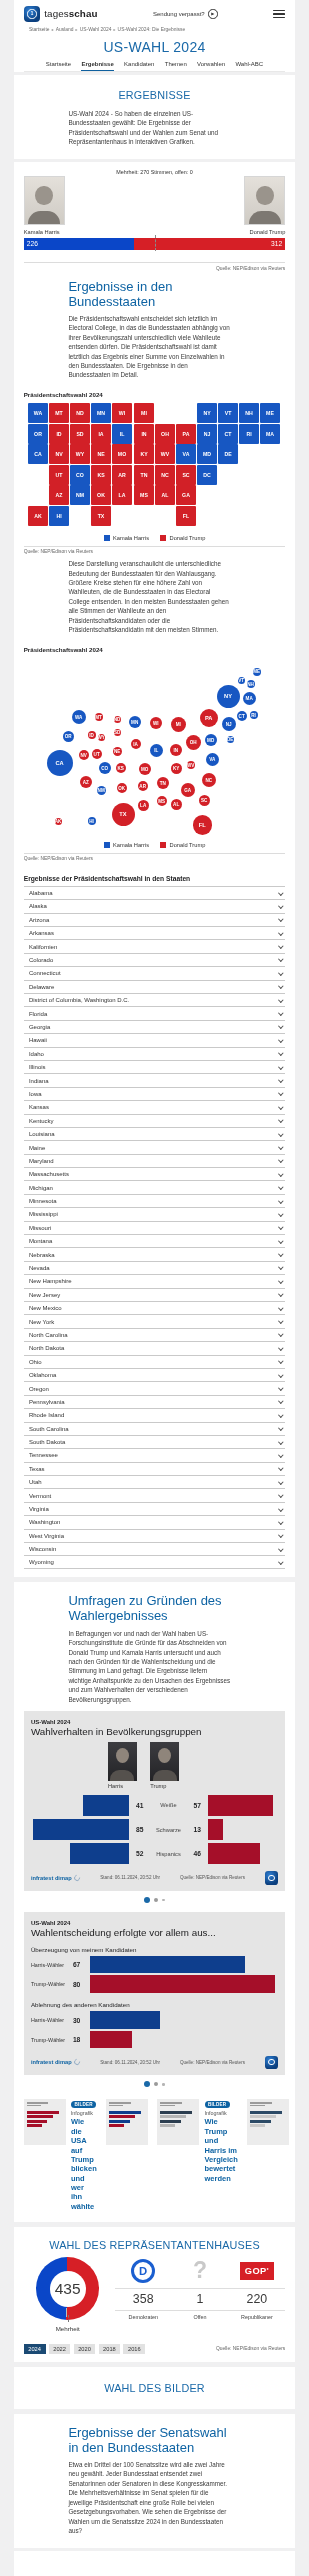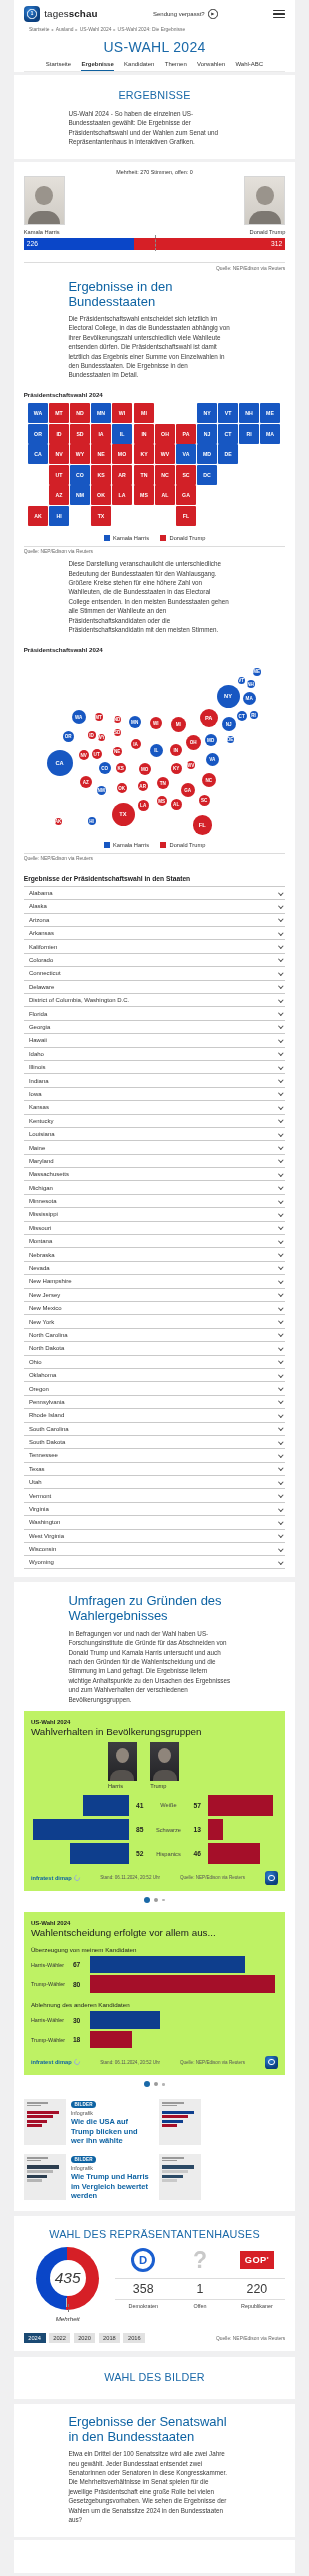--- a/index.html
+++ b/index.html
@@ -80,21 +80,21 @@
   
   .acc-head { font-size:6.7px; font-weight:700; color:#1d1d1f; padding:8.2px 9.3px 4.1px; }
   .acc-row { display:flex; align-items:center; justify-content:space-between;
     height:13.4px; margin:0 9.3px; border-top:0.5px solid #c9c9c9; cursor:pointer; }
   .acc-row:last-child { border-bottom:0.5px solid #c9c9c9; }
   .acc-label { font-size:6px; color:#333; padding-left:5.2px; }
   .chev { width:3.6px; height:3.6px; border-right:0.8px solid #555; border-bottom:0.8px solid #555;
     transform:rotate(45deg); margin-right:3.1px; margin-top:-1.5px; }
 
   
-  .panel { background:#bef264; margin:7.2px 9.3px 0; padding:7.2px 7.2px 6.2px; }
+  .panel { background:#e5e5e5; margin:7.2px 9.3px 0; padding:7.2px 7.2px 6.2px; }
   .kicker { font-size:6px; font-weight:700; color:#1d1d1f; }
   .panel-title { font-size:9.8px; color:#1d1d1f; margin-top:1px; }
   .demo-photos { display:flex; gap:13.4px; margin:5.2px 0 0 77px; }
   .demo-photo-box { text-align:left; }
   .demo-photo { width:29px; height:39px; background:linear-gradient(#3c3c40,#232326); position:relative; overflow:hidden; }
   .demo-photo::before { content:""; position:absolute; left:50%; top:6.2px; width:13.4px; height:15.5px; margin-left:-6.7px; border-radius:50%; background:#8f857b; }
   .demo-photo::after { content:""; position:absolute; left:50%; bottom:-5.2px; width:24px; height:15.5px; margin-left:-12px; border-radius:9.3px 9.3px 0 0; background:#55514d; }
   .demo-photo-label { font-size:5.7px; color:#333; margin-top:2.1px; }
   .demo-rows { margin-top:6.2px; display:flex; flex-direction:column; gap:3.6px; }
   .demo-row { display:grid; grid-template-columns:98px 21.6px 36px 21.6px 1fr; align-items:center; height:20.6px; }
@@ -117,35 +117,35 @@
   .dot.d3 { width:2.6px; height:2.6px; background:#b5b5b5; }
 
   
   .dec-group-label { font-size:6.2px; color:#1d1d1f; margin:8.2px 0 3.1px; }
   .dec-row { display:grid; grid-template-columns:42px 17.5px 1fr; align-items:center; height:17.5px; margin-bottom:2.1px; }
   .dec-label { font-size:5.4px; color:#333; }
   .dec-val { font-size:6.7px; font-weight:700; color:#1d1d1f; }
   .dec-bar { height:17.5px; }
 
   
-  .teaser-grid { display:grid; grid-template-columns:1fr 1fr; gap:8.2px 9.3px; padding:9.3px 9.3px 10.3px; }
+  .teaser-grid { display:grid; grid-template-columns:1fr 1fr 1fr 1fr; gap:8.2px 9.3px; padding:9.3px 9.3px 10.3px; }
   .teaser { display:flex; gap:5.2px; cursor:pointer; }
   .thumb { width:42px; height:46px; background:#ececec; flex:none; padding:3.6px 3.1px; }
   .thumb .t-k { height:1.5px; width:60%; background:#9a9a9a; margin-bottom:1px; }
   .thumb .t-bars { margin-top:4.1px; display:flex; flex-direction:column; gap:1.5px; }
   .thumb .t-bars div { height:3.1px; }
   .teaser-body { flex:1; }
   .badge { display:inline-block; background:#0e63a3; color:#fff; font-size:4.6px; font-weight:700;
     padding:1px 3.6px; border-radius:4.1px; letter-spacing:0.2px; }
   .kind { font-size:5.4px; color:#555; margin:2.6px 0 1px; }
   .teaser-title { font-size:7.5px; font-weight:700; color:#0e63a3; line-height:1.25; }
 
   
   .house-row { display:flex; align-items:flex-start; padding:6.2px 9.3px 0; }
-  .donut-box { width:88px; text-align:center;font-style:italic; }
+  .donut-box { width:88px; text-align:center; }
   .donut { width:63px; height:63px; border-radius:50%; margin:0 auto; position:relative;
     background:conic-gradient(#d61f26 0 50.55%, #bdbdbd 50.55% 50.8%, #0a46c8 50.8% 100%); }
   .donut::before { content:""; position:absolute; inset:13.4px; border-radius:50%; background:#fff; }
   .donut-total { position:absolute; inset:0; display:flex; align-items:center; justify-content:center;
     font-size:15.5px; color:#3a3a3a; z-index:1; }
   .donut-mark { position:absolute; left:50%; bottom:-2.1px; height:7.2px; border-left:1px dashed #777; }
   .donut-label { font-size:6.2px; color:#333; margin-top:5.2px; }
   .house-parties { flex:1; display:grid; grid-template-columns:1fr 1fr 1fr; text-align:center; margin-left:3.1px; }
   .hp-logo { height:27px; display:flex; align-items:center; justify-content:center; }
   .d-logo { width:24px; height:24px; border-radius:50%; border:3.6px solid #1b5fd0;

